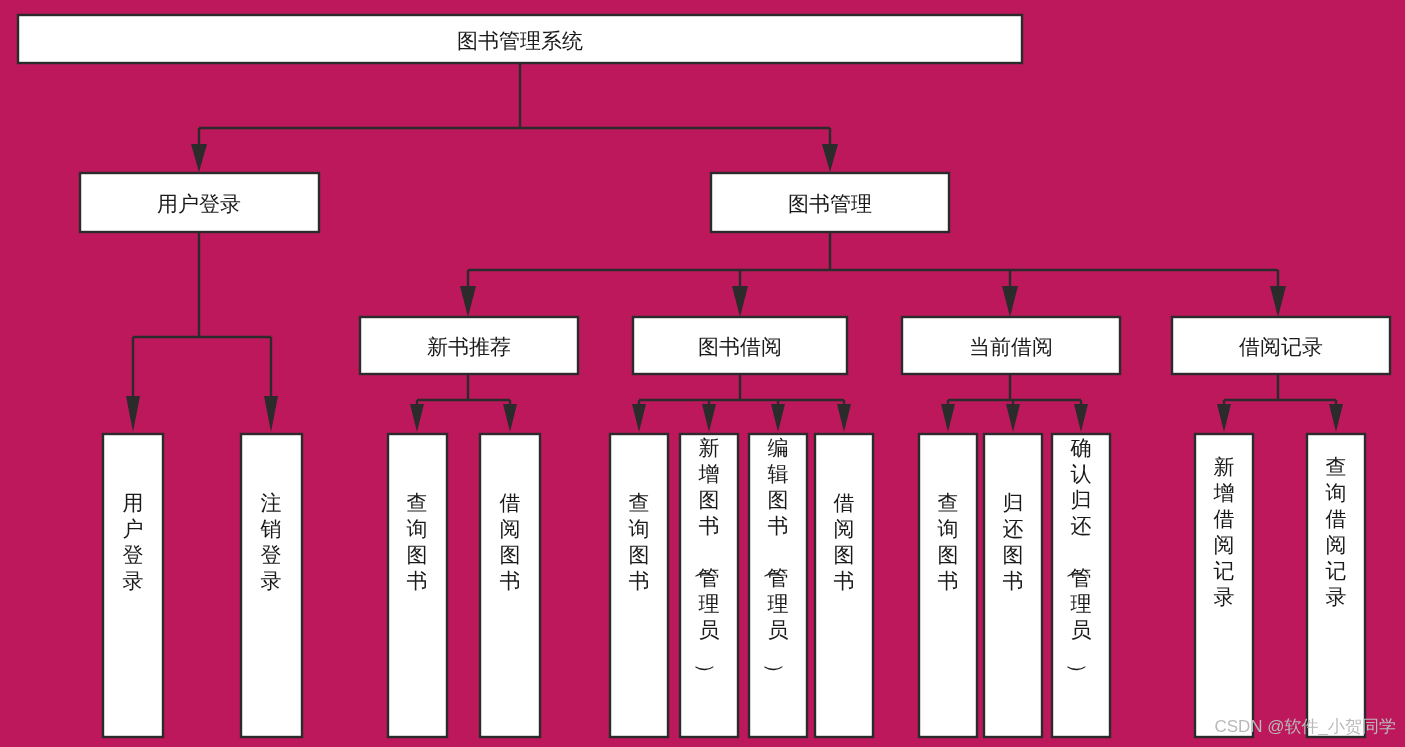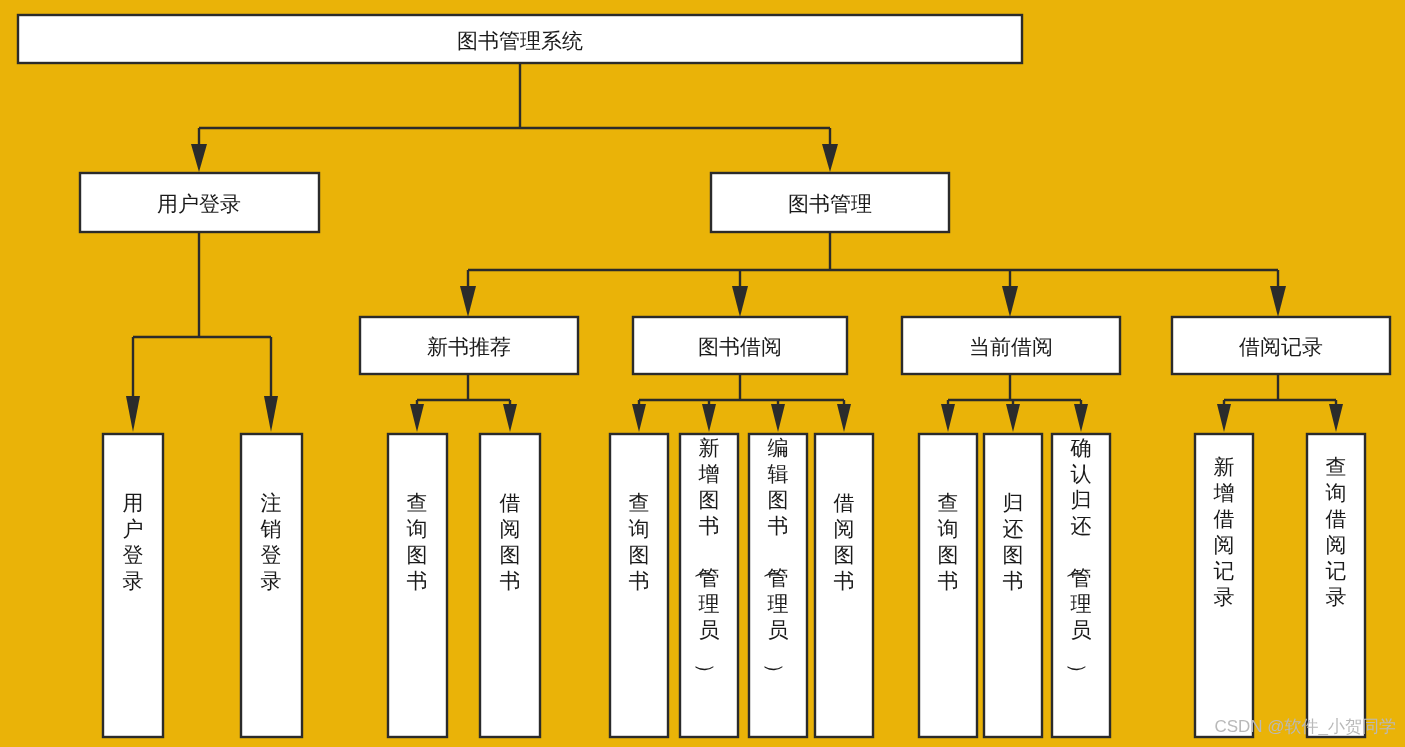--- a/index.html
+++ b/index.html
@@ -7,21 +7,21 @@
     padding: 0;
     background: #ffffff;
   }
   body {
     font-family: "Liberation Sans", "DejaVu Sans", sans-serif;
   }
   #diagram-root {
     position: relative;
     width: 1405px;
     height: 747px;
-    background: #eab308;
+    background: #be185d;
     overflow: hidden;
     text-align: center;
   }
   svg.canvas {
     position: absolute;
     left: 0;
     top: 0;
     width: 1405px;
     height: 747px;
   }

